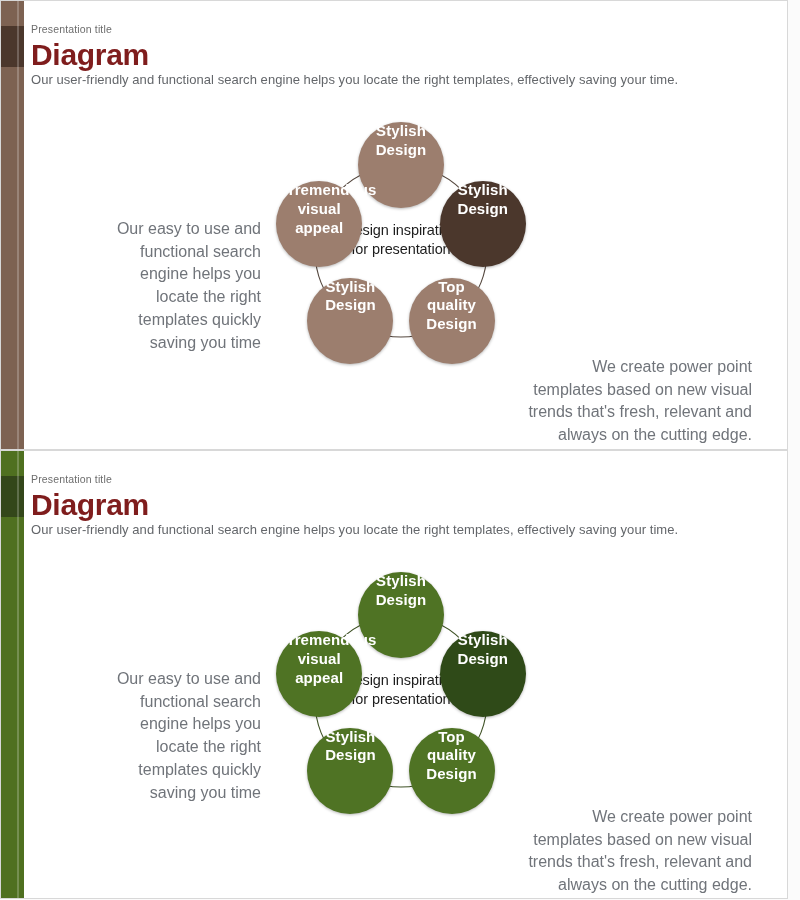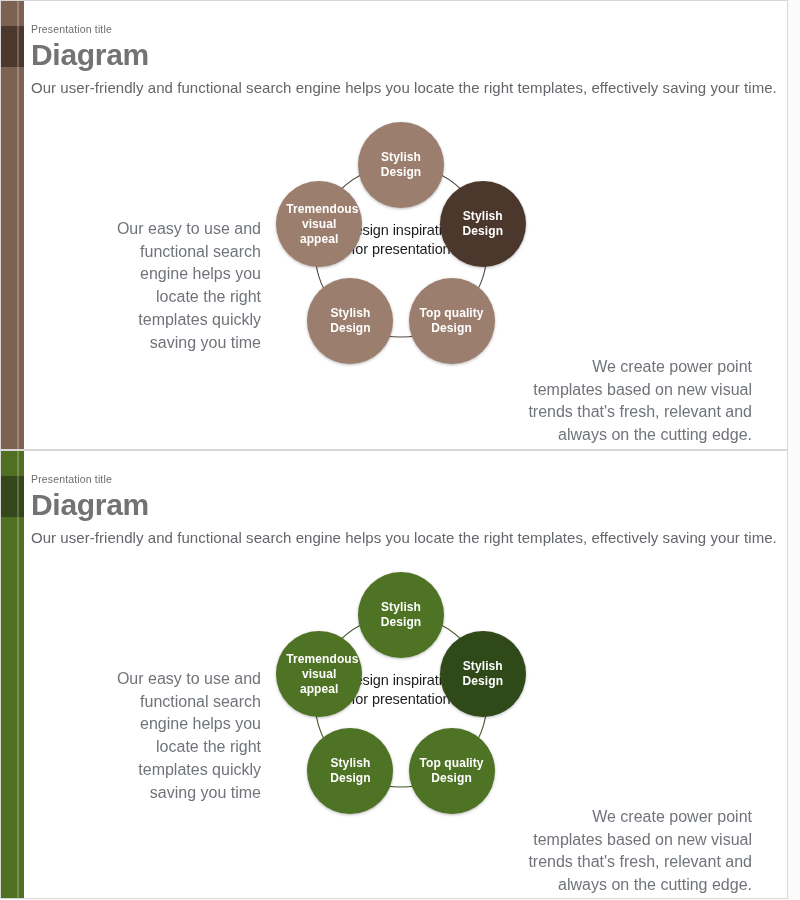--- a/index.html
+++ b/index.html
@@ -63,47 +63,47 @@
   .kicker {
     top: 22px;
     font-size: 10.5px;
     color: #6d6d6d;
     letter-spacing: .15px;
   }
   .headline {
     top: 37px;
     font-size: 30px;
     font-weight: bold;
-    color: #737373;
+    color: #7f1d1d;
     letter-spacing: -.3px;
   }
   .subhead {
-    top: 78px;
-    font-size: 15px;
+    top: 71px;
+    font-size: 13px;
     color: #63666a;
     letter-spacing: .05px;
   }
 
   
   .diagram {
     position: absolute;
     left: 0; top: 0;
     width: 788px; height: 100%;
   }
   .diagram svg { position: absolute; left: 0; top: 0; overflow: visible; }
 
   .node {
     position: absolute;
     border-radius: 50%;
     display: flex;
-    align-items: center;
+    align-items: flex-start;
     justify-content: center;
     text-align: center;
     color: #ffffff;
-    font-size: 12px;
+    font-size: 15px;
     font-weight: bold;
     line-height: 1.25;
     letter-spacing: .1px;
     box-shadow: 0 1px 3px rgba(0,0,0,.28);
   }
 
   .center-label {
     position: absolute;
     text-align: center;
     font-size: 14.5px;

